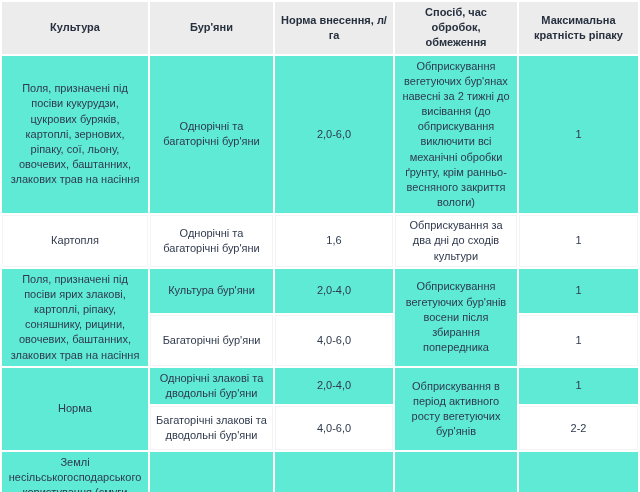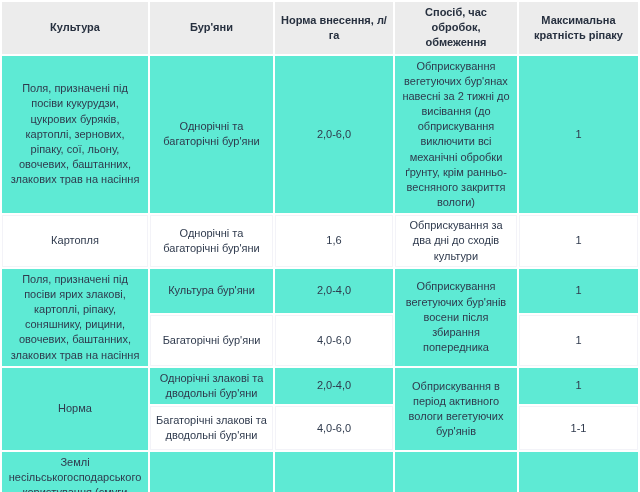--- a/index.html
+++ b/index.html
@@ -76,27 +76,27 @@
     </tr>
     <tr style="height:44px">
       <td class="wh b">Багаторічні бур'яни</td>
       <td class="wh">4,0-6,0</td>
       <td class="wh">1</td>
     </tr>
     <tr style="height:36px">
       <td class="lg b" rowspan="2">Норма</td>
       <td class="lg">Однорічні злакові та дводольні бур'яни</td>
       <td class="lg">2,0-4,0</td>
-      <td class="lg" rowspan="2">Обприскування в період активного вологи вегетуючих бур'янів</td>
+      <td class="lg" rowspan="2">Обприскування в період активного росту вегетуючих бур'янів</td>
       <td class="lg">1</td>
     </tr>
     <tr style="height:44px">
       <td class="wh b">Багаторічні злакові та дводольні бур'яни</td>
       <td class="wh">4,0-6,0</td>
-      <td class="wh">1-1</td>
+      <td class="wh">2-2</td>
     </tr>
     <tr style="height:102px">
       <td class="lg b">Землі несільськогосподарського користування (смуги відчуження ліній електро-передач, газо- та нафтопроводів, узбіччя доріг, залізничні насипи)</td>
       <td class="lg">Однорічні та багаторічні бур'яни</td>
       <td class="lg">3,0-6,0</td>
       <td class="lg">Обприскування вегетуючих бур'янів</td>
       <td class="lg">1</td>
     </tr>
   </tbody>
 </table>

